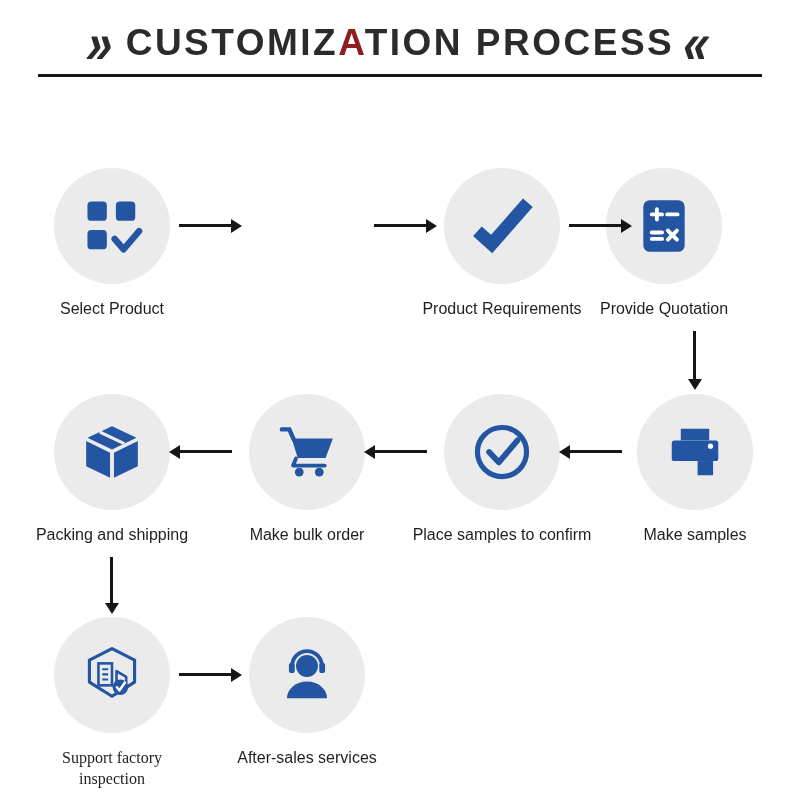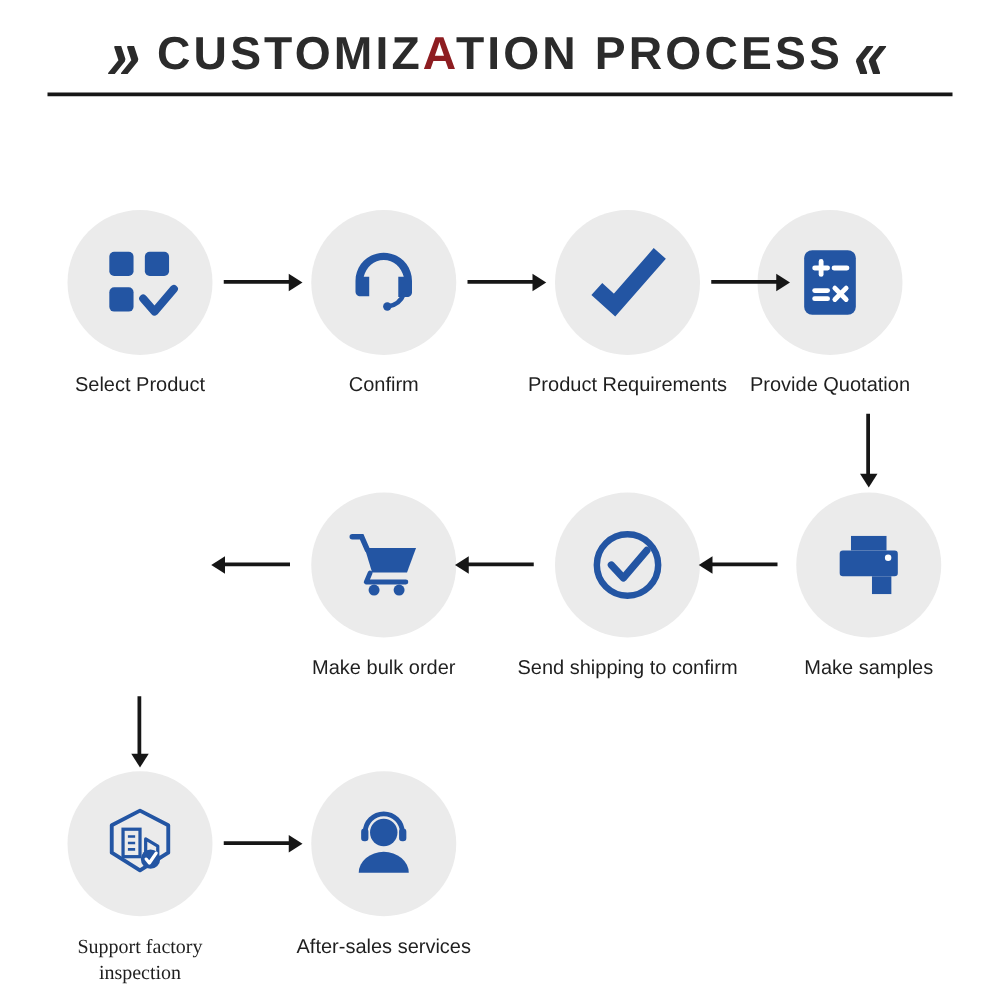--- a/index.html
+++ b/index.html
@@ -56,30 +56,20 @@
       <svg width="62" height="62" viewBox="0 0 48 48">
         <rect x="5" y="5" width="15" height="15" rx="3" fill="currentColor"></rect>
         <rect x="27" y="5" width="15" height="15" rx="3" fill="currentColor"></rect>
         <rect x="5" y="27" width="15" height="15" rx="3" fill="currentColor"></rect>
         <path d="M26 34 l7 8 L45 28" stroke="currentColor" stroke-width="5" fill="none" stroke-linecap="round" stroke-linejoin="round"></path>
       </svg>
     </div>
     <div class="label">Select Product</div>
   </div>
 
-  <div class="step" style="left:207px;top:168px">
-    <div class="circle">
-      <svg width="62" height="62" viewBox="0 0 48 48">
-        <path d="M24 5.5 C14.3 5.5 6.5 13.3 6.5 23 v6.5 c0 1.7 1.3 3 3 3 h5.5 V20.5 h-3.4 C13 14.4 18 10 24 10 s11 4.4 12.4 10.5 H33 V33 h5.5 c1.7 0 3 -1.3 3 -3 V23 C41.5 13.3 33.7 5.5 24 5.5 Z" fill="currentColor"></path>
-        <path d="M36.5 31 a12.5 12.5 0 0 1 -10 7.8" stroke="currentColor" stroke-width="2.8" fill="none" stroke-linecap="round"></path>
-        <circle cx="26.2" cy="38.9" r="2.6" fill="currentColor"></circle>
-      </svg>
-    </div>
-    <div class="label">Confirm</div>
-  </div>
 
   <div class="step" style="left:402px;top:168px">
     <div class="circle">
       <svg width="62" height="62" viewBox="0 0 48 48">
         <path d="M5 28 L16 38 L44 6" stroke="currentColor" stroke-width="10" fill="none" stroke-linejoin="miter"></path>
       </svg>
     </div>
     <div class="label">Product Requirements</div>
   </div>
 
@@ -113,36 +103,47 @@
     <div class="label">Make samples</div>
   </div>
 
   <div class="step" style="left:402px;top:394px">
     <div class="circle">
       <svg width="62" height="62" viewBox="0 0 48 48">
         <circle cx="24" cy="24" r="19" stroke="currentColor" stroke-width="4" fill="none"></circle>
         <path d="M14 24 l7.5 8 L36 15" stroke="currentColor" stroke-width="4.5" fill="none" stroke-linecap="round" stroke-linejoin="round"></path>
       </svg>
     </div>
-    <div class="label">Send shipping to confirm</div>
+    <div class="label">Place samples to confirm</div>
   </div>
 
   <div class="step" style="left:207px;top:394px">
     <div class="circle">
       <svg width="62" height="62" viewBox="0 0 48 48">
         <path d="M4.5 6.5 h5.8 l3.6 8.2" stroke="currentColor" stroke-width="3.4" fill="none" stroke-linecap="round"></path>
         <path d="M12.2 13.5 H44 l-5.6 15.2 H16.8 Z" fill="currentColor"></path>
         <path d="M15.5 29 l-2.3 5.5 h24.5" stroke="currentColor" stroke-width="3" fill="none" stroke-linecap="round" stroke-linejoin="round"></path>
         <circle cx="18" cy="39.5" r="3.4" fill="currentColor"></circle>
         <circle cx="33.5" cy="39.5" r="3.4" fill="currentColor"></circle>
       </svg>
     </div>
     <div class="label">Make bulk order</div>
   </div>
 
+  <div class="step" style="left:12px;top:394px">
+    <div class="circle">
+      <svg width="62" height="62" viewBox="0 0 48 48">
+        <polygon points="24,4 43,13 24,22 5,13" fill="currentColor"></polygon>
+        <polygon points="4,15.5 22.5,24.5 22.5,44 4,35" fill="currentColor"></polygon>
+        <polygon points="44,15.5 25.5,24.5 25.5,44 44,35" fill="currentColor"></polygon>
+        <path d="M14.5 8.5 L33.5 17.5" stroke="#ebebeb" stroke-width="2.4" fill="none"></path>
+      </svg>
+    </div>
+    <div class="label">Packing and shipping</div>
+  </div>
 
   <div class="step" style="left:12px;top:617px">
     <div class="circle">
       <svg width="62" height="62" viewBox="0 0 48 48">
         <path d="M24 3.5 L41.5 12.5 V29.5 L24 40.5 L6.5 29.5 V12.5 Z" stroke="currentColor" stroke-width="2.4" fill="none" stroke-linejoin="round"></path>
         <rect x="13.5" y="15" width="10.5" height="17" stroke="currentColor" stroke-width="2" fill="none"></rect>
         <path d="M16.5 19.5 h4.5 M16.5 23.5 h4.5 M16.5 27.5 h4.5" stroke="currentColor" stroke-width="1.6" fill="none"></path>
         <path d="M27.5 32 V21 l7.5 4.5 V32" stroke="currentColor" stroke-width="2" fill="none" stroke-linejoin="round"></path>
         <circle cx="30.5" cy="33.5" r="6" fill="currentColor"></circle>
         <path d="M27.8 33.5 l2 2.4 L34 29.8" stroke="#ffffff" stroke-width="2" fill="none" stroke-linecap="round" stroke-linejoin="round"></path>

